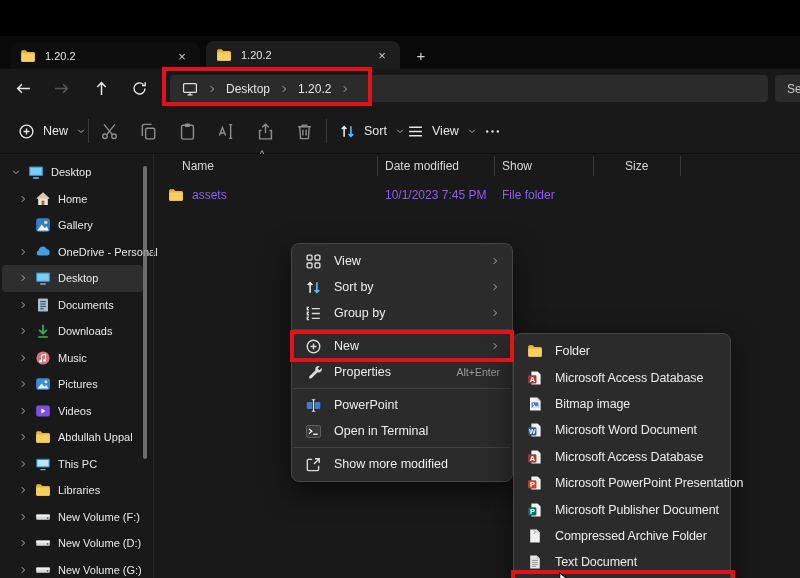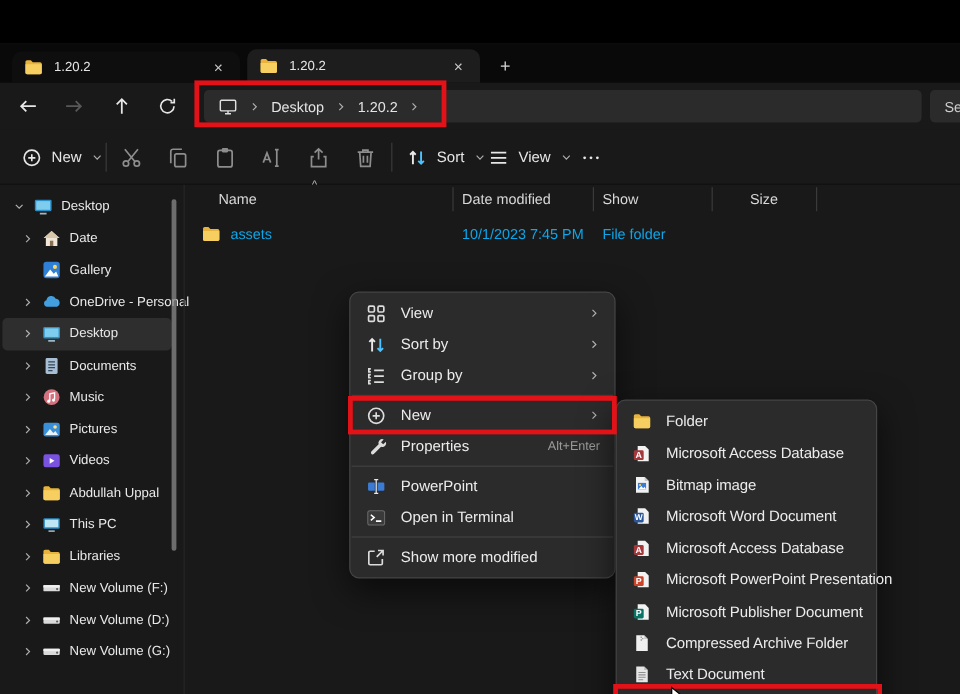--- a/index.html
+++ b/index.html
@@ -67,21 +67,21 @@
   .side-scroll { position:absolute; left:143px; top:12px; width:4px; height:293px;
     background:#8a8a8a; border-radius:2px; opacity:.75; }
   .side-divider { position:absolute; left:153px; top:0; width:1px; height:100%; background:#262626; }
 
   
   .files { position:absolute; left:154px; top:0; right:0; height:100%; }
   .cols { position:relative; height:24px; font-size:12px; color:#d8d8d8; }
   .col { position:absolute; top:2px; height:20px; display:flex; align-items:center;
     border-right:1px solid #3a3a3a; cursor:default; }
   .sortcaret { position:absolute; left:106px; top:-5px; font-size:9px; color:#c0c0c0; }
-  .frow { position:relative; height:26px; margin-top:4px; font-size:12px; color:#0ea5e9; }
+  .frow { position:relative; height:26px; margin-top:4px; font-size:12px; color:#8b5cf6; }
   .frow .cell { position:absolute; top:0; height:26px; display:flex; align-items:center; }
 
   
   .statusbar { position:absolute; left:0; right:0; bottom:0; height:22px; background:#191919;
     border-top:1px solid #232323; display:flex; align-items:flex-start; padding-left:12px;
     font-size:11px; color:#d4d4d4; }
   .statusbar .sdiv { margin-left:14px; color:#8a8a8a; }
 
   
   .menu { position:absolute; background:#2b2b2b; border:1px solid #454545; border-radius:8px;
@@ -321,21 +321,21 @@
                 <path d="m6 3.5 4.5 4.5L6 12.5"></path>
               </svg>
             </span>
           <span class="ic i16">
               <svg viewBox="0 0 16 16">
                 <path d="M8 1.6 1.4 7.4h1.8V14h9.6V7.4h1.8z" fill="#efe6d9"></path>
                 <path d="M8 1.6 1.4 7.4h13.2z" fill="#d8c7ab"></path>
                 <rect x="6.6" y="9.6" width="2.8" height="4.4" fill="#8a6f4e"></rect>
               </svg>
             </span>
-          <span>Date</span>
+          <span>Home</span>
         </div>
         <div class="srow">
           <span class="tchev hidden">
               <svg viewBox="0 0 16 16" fill="none" stroke="#c8c8c8" stroke-width="1.6">
                 <path d="m6 3.5 4.5 4.5L6 12.5"></path>
               </svg>
             </span>
           <span class="ic i16">
               <svg viewBox="0 0 16 16">
                 <rect x="1.2" y="1.2" width="13.6" height="13.6" rx="2.4" fill="#2f7fd4"></rect>
@@ -379,20 +379,33 @@
                 <path d="m6 3.5 4.5 4.5L6 12.5"></path>
               </svg>
             </span>
           <span class="ic i16">
               <svg viewBox="0 0 16 16">
                 <rect x="3" y="1.4" width="10" height="13.2" rx="1.2" fill="#a8bed2"></rect>
                 <path d="M5.2 4.6h5.6M5.2 7h5.6M5.2 9.4h5.6M5.2 11.8h3.6" stroke="#31465c" stroke-width="1"></path>
               </svg>
             </span>
           <span>Documents</span>
+        </div>
+        <div class="srow">
+          <span class="tchev">
+              <svg viewBox="0 0 16 16" fill="none" stroke="#c8c8c8" stroke-width="1.6">
+                <path d="m6 3.5 4.5 4.5L6 12.5"></path>
+              </svg>
+            </span>
+          <span class="ic i16">
+              <svg viewBox="0 0 16 16" fill="none" stroke="#3fae62" stroke-width="1.7">
+                <path d="M8 1.8v8.4M4.2 6.9 8 10.8l3.8-3.9M3.2 14h9.6"></path>
+              </svg>
+            </span>
+          <span>Downloads</span>
         </div>
         <div class="srow">
           <span class="tchev">
               <svg viewBox="0 0 16 16" fill="none" stroke="#c8c8c8" stroke-width="1.6">
                 <path d="m6 3.5 4.5 4.5L6 12.5"></path>
               </svg>
             </span>
           <span class="ic i16">
               <svg viewBox="0 0 16 16">
                 <circle cx="8" cy="8" r="6.6" fill="#d4717f"></circle>

